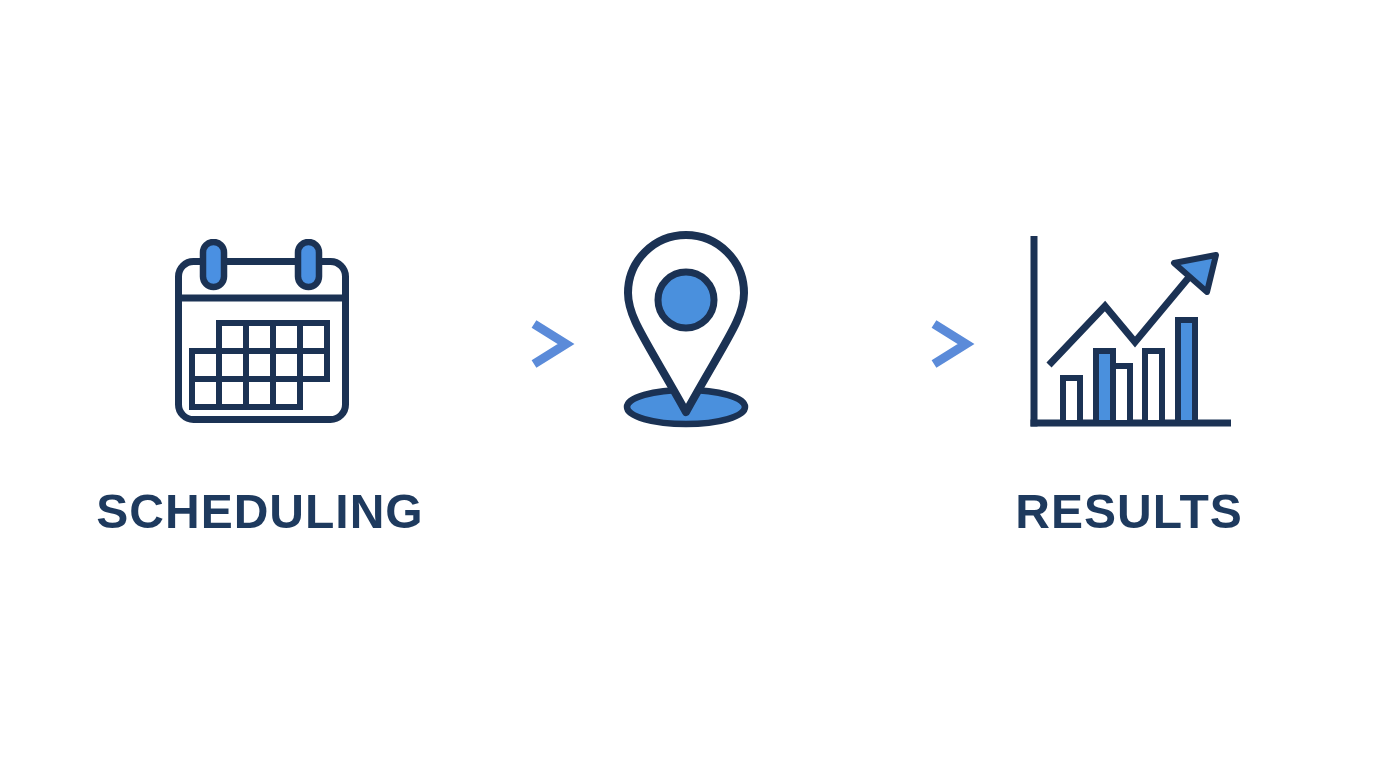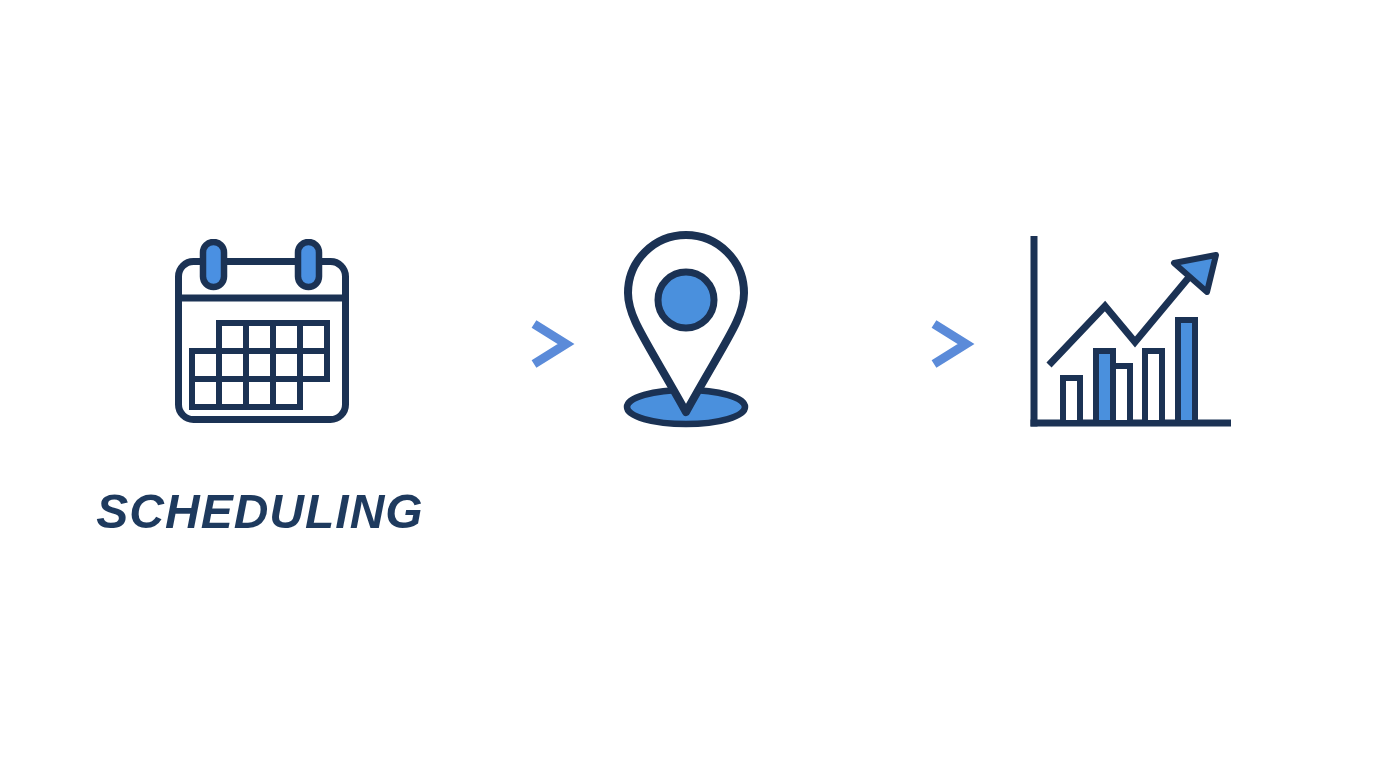--- a/index.html
+++ b/index.html
@@ -3,21 +3,20 @@
 <meta charset="utf-8">
 <style>
   html, body { margin: 0; padding: 0; background: #ffffff; }
   .canvas {
     position: relative;
     width: 1376px;
     height: 768px;
     background: var(--background, #ffffff);
     overflow: hidden;
     font-family: "Liberation Sans", sans-serif;
-    font-style: italic;
   }
   .icon-box { position: absolute; }
   .step-label {
     position: absolute;
     width: 400px;
     top: 486px;
     text-align: center;
     font-size: 48px;
     line-height: 52px;
     font-weight: bold;
@@ -121,14 +120,15 @@
       <rect class="fill-blue-navy" x="68" y="117" width="17" height="72" stroke-width="6"></rect>
       <rect class="fill-white-navy" x="85" y="132" width="17" height="57" stroke-width="6"></rect>
       <rect class="fill-white-navy" x="117" y="117" width="17" height="72" stroke-width="6"></rect>
       <rect class="fill-blue-navy" x="150" y="86" width="17" height="103" stroke-width="6"></rect>
 
       <polyline class="stroke-navy" stroke-width="7" points="21,131 77,72 107,108 162,42"></polyline>
 
       <polygon class="fill-blue-navy" stroke-width="6" stroke-linejoin="round" points="146,29 188,21 179,58"></polygon>
     </svg>
   </div>
+  <div class="step-label label-results">RESULTS</div>
 
 </div>
 
 </body></html>

